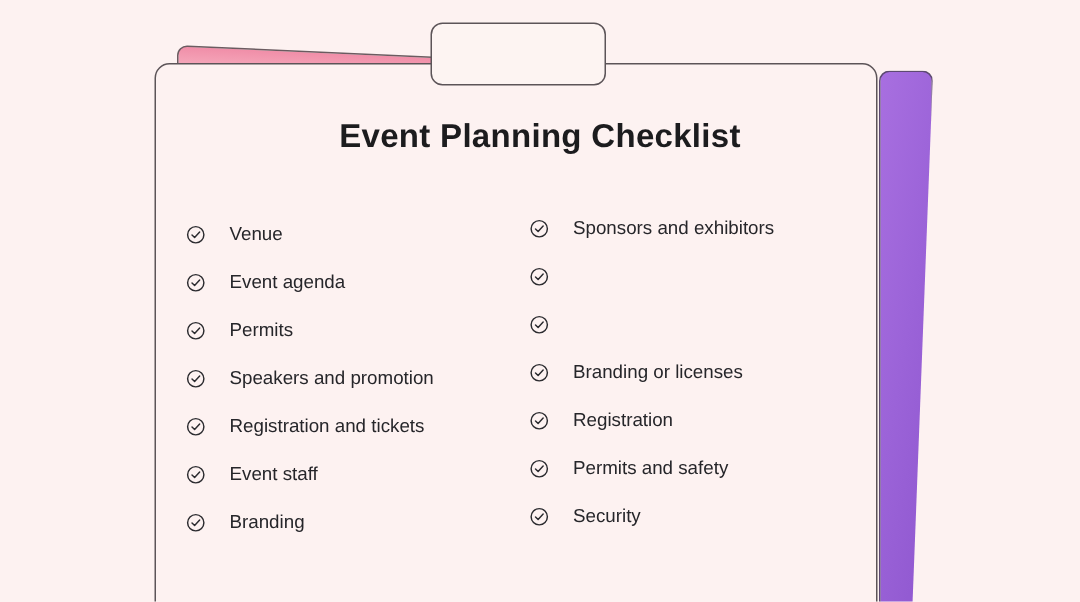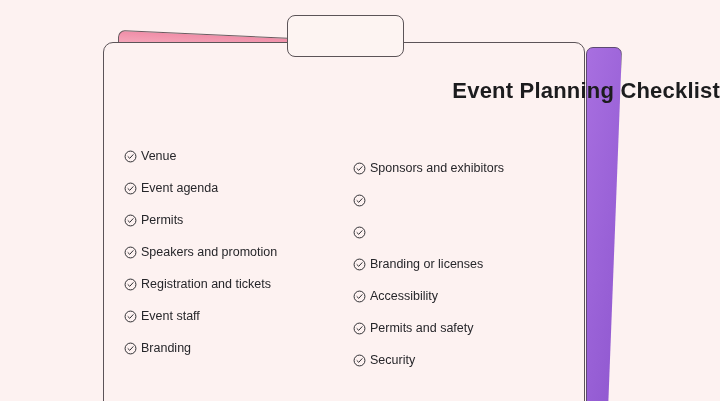--- a/index.html
+++ b/index.html
@@ -81,41 +81,41 @@
     box-sizing: border-box;
     z-index: 3;
   }
 
   
   #title {
     position: absolute;
     left: 0;
     right: 0;
     top: 78px;
-    text-align: right;
+    text-align: center;
     font-size: 22px;
     font-weight: 700;
     letter-spacing: 0.2px;
     color: #1c1c1e;
     z-index: 4;
   }
 
   
   .column {
     position: absolute;
     z-index: 4;
   }
   #column-left  { left: 124px; top: 140px; width: 215px; }
-  #column-right { left: 353px; top: 152px; width: 215px; }
+  #column-right { left: 353px; top: 136px; width: 215px; }
 
   .check-item {
     display: flex;
     align-items: center;
     height: 32px;
-    gap: 4px;
+    gap: 16px;
   }
 
   .check-icon {
     flex: 0 0 auto;
     width: 13px;
     height: 13px;
     display: block;
   }
   .check-icon svg { display: block; }
 
@@ -242,21 +242,21 @@
         </span>
         <span class="check-label">Branding or licenses</span>
       </div>
       <div class="check-item">
         <span class="check-icon">
           <svg viewBox="0 0 24 24" width="13" height="13" aria-hidden="true">
             <circle cx="12" cy="12" r="10" fill="none" stroke="#2b2b2f" stroke-width="1.8"></circle>
             <path d="M7.4 12.3 L10.6 15.4 L16.8 8.6" fill="none" stroke="#2b2b2f" stroke-width="1.8" stroke-linecap="round" stroke-linejoin="round"></path>
           </svg>
         </span>
-        <span class="check-label">Accessibility</span>
+        <span class="check-label">Registration</span>
       </div>
       <div class="check-item">
         <span class="check-icon">
           <svg viewBox="0 0 24 24" width="13" height="13" aria-hidden="true">
             <circle cx="12" cy="12" r="10" fill="none" stroke="#2b2b2f" stroke-width="1.8"></circle>
             <path d="M7.4 12.3 L10.6 15.4 L16.8 8.6" fill="none" stroke="#2b2b2f" stroke-width="1.8" stroke-linecap="round" stroke-linejoin="round"></path>
           </svg>
         </span>
         <span class="check-label">Permits and safety</span>
       </div>

